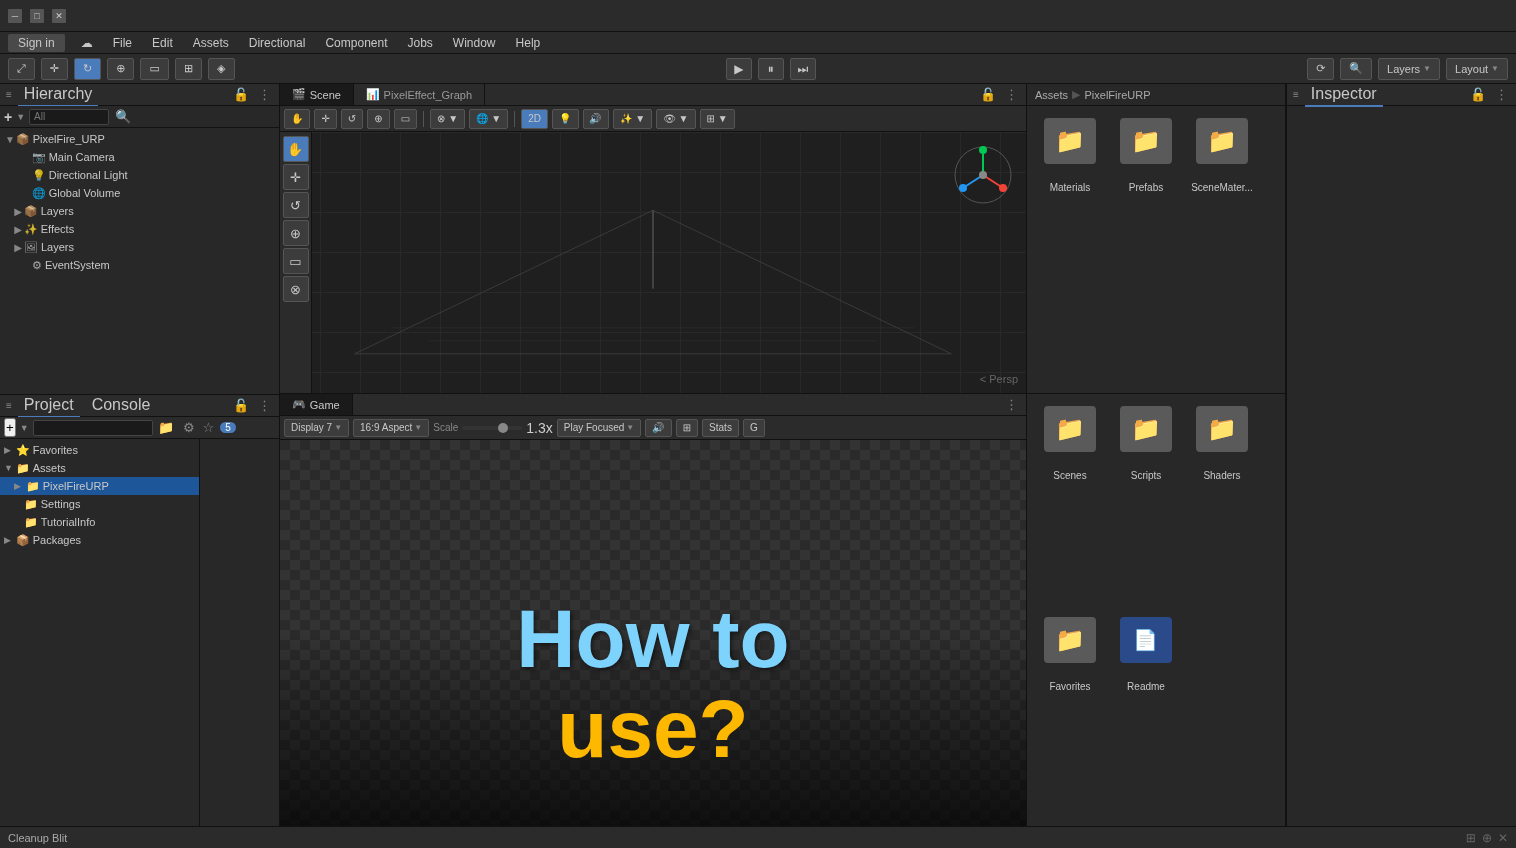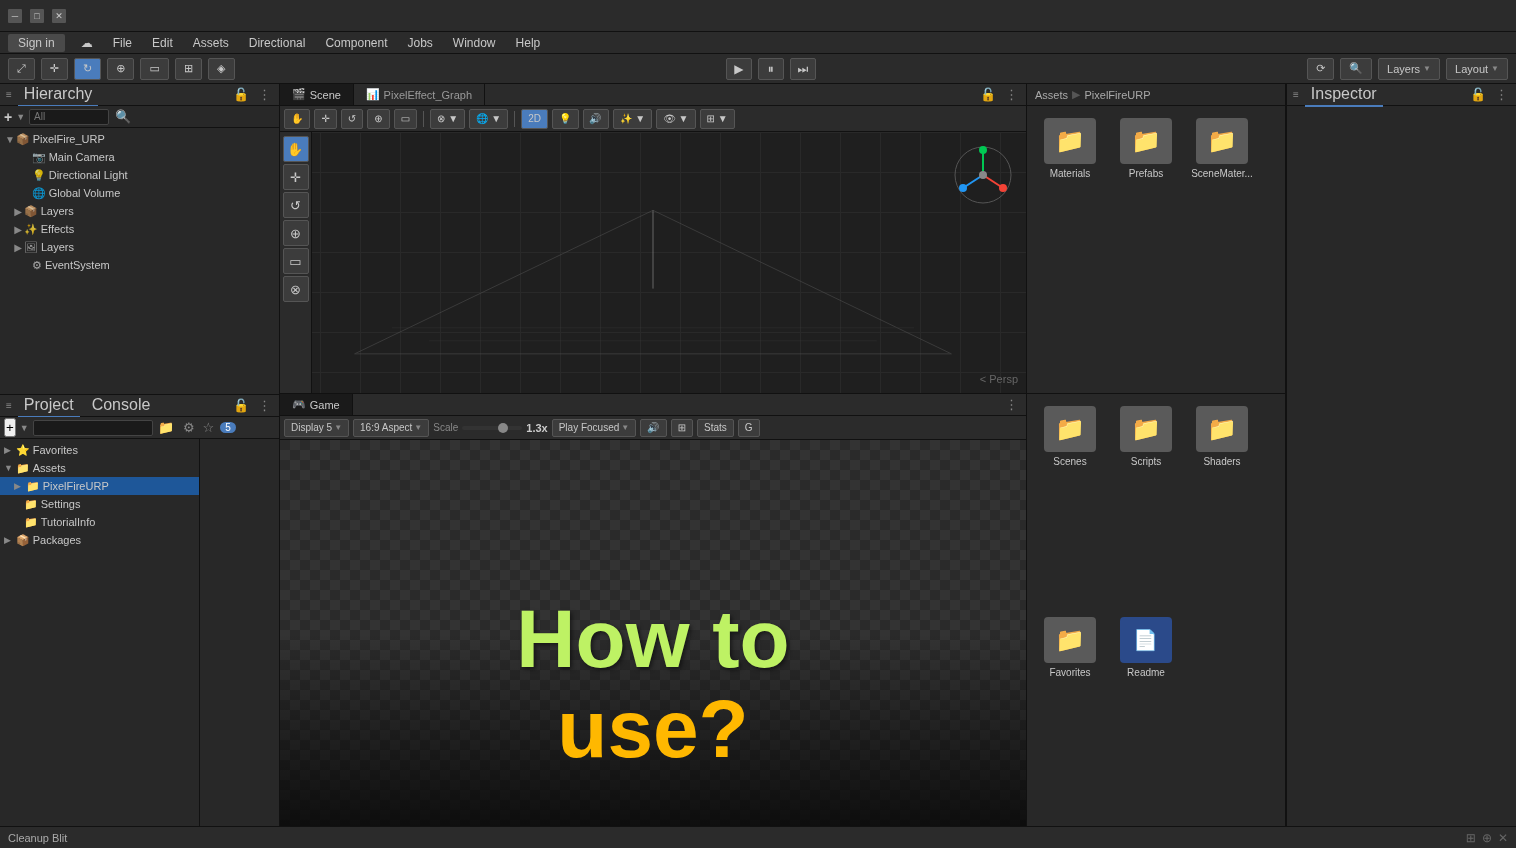--- a/index.html
+++ b/index.html
@@ -260,21 +260,21 @@
       bottom: 30%;
       left: 50%;
       transform: translateX(-50%);
       text-align: center;
       pointer-events: none;
       width: 100%;
     }
     .how-to-line1 {
       font-size: 82px;
       font-weight: 900;
-      color: #bef264;
+      color: #7dd3fc;
       line-height: 1.1;
       text-shadow: 2px 2px 4px rgba(0,0,0,0.5);
     }
     .how-to-line2 {
       font-size: 82px;
       font-weight: 900;
       color: #FFB800;
       line-height: 1.1;
     }
 
@@ -478,20 +478,21 @@
       color: #888;
       margin-bottom: 4px;
     }
     .file-icon.folder { background: #5a5a5a; }
     .file-icon.doc { background: #2b4a8a; font-size: 20px; }
     .file-label {
       font-size: 10px;
       text-align: left;
       color: #c8c8c8;
       word-break: break-word;
+      margin-top: 14px;
     }
 
     
     .breadcrumb {
       background: #282828;
       height: 20px;
       display: flex;
       align-items: center;
       padding: 0 8px;
       gap: 4px;
@@ -790,32 +791,32 @@
           <div class="game-tab active">
             <span>🎮</span>
             <span>Game</span>
           </div>
           <div style="margin-left:auto; padding-right:6px; display:flex; align-items:center;">
             <button class="panel-action-btn">⋮</button>
           </div>
         </div>
         <div class="game-toolbar">
           <button class="game-tool-btn">
-            <span>Display 5</span>
+            <span>Display 7</span>
             <span class="dropdown-arrow">▼</span>
           </button>
           <button class="game-tool-btn">
             <span>16:9 Aspect</span>
             <span class="dropdown-arrow">▼</span>
           </button>
           <span style="font-size:10px;color:#888;">Scale</span>
           <span style="background:#333; width:60px; height:4px; border-radius:2px; display:inline-block; position:relative;">
             <span style="position:absolute;left:60%;top:-3px;width:10px;height:10px;background:#888;border-radius:50%;display:block;"></span>
           </span>
-          <span style="font-size:11px;color:#ccc;font-weight:bold;">1.3x</span>
+          <span style="font-size:14px;color:#ccc;">1.3x</span>
           <button class="game-tool-btn">
             <span>Play Focused</span>
             <span class="dropdown-arrow">▼</span>
           </button>
           <button class="game-tool-btn">🔊</button>
           <button class="game-tool-btn">⊞</button>
           <button class="game-tool-btn">
             <span>Stats</span>
           </button>
           <button class="game-tool-btn">

